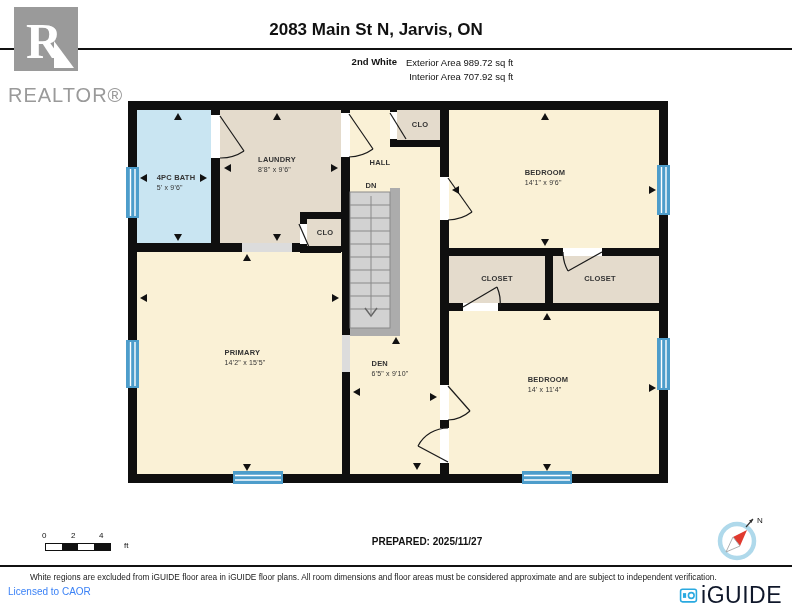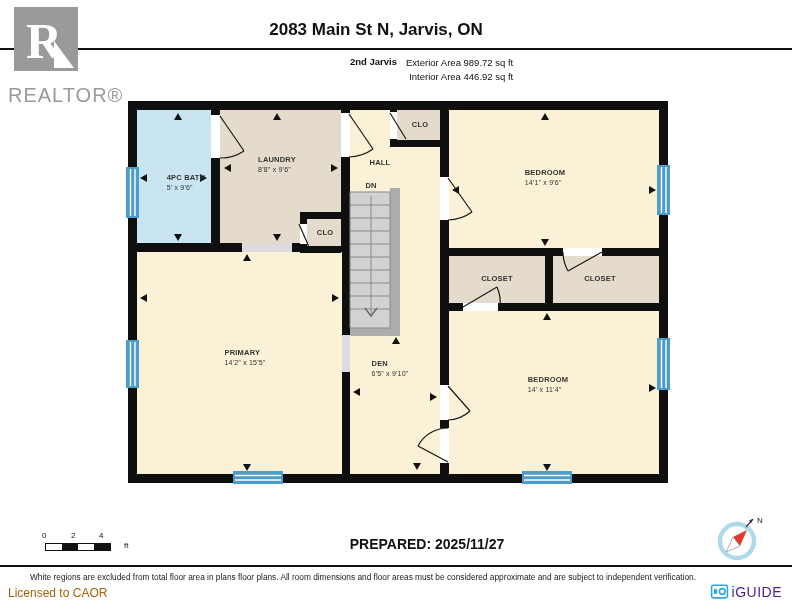--- a/index.html
+++ b/index.html
@@ -20,27 +20,27 @@
   .rlabel{position:absolute;transform:translate(-50%,-50%);text-align:left;z-index:2;
           font-size:7.5px;font-weight:700;color:#333;line-height:1.35;letter-spacing:.2px;white-space:nowrap;}
   .rlabel .dims{display:block;font-weight:500;font-size:7px;}
   
   #scalebar{top:531px;left:42px;width:90px;height:24px;z-index:2;font-size:8px;}
   #scalebar .num{position:absolute;top:0;}
   #sb-bar{position:absolute;top:12px;left:3px;width:64px;height:6px;border:1px solid #111;display:flex;}
   #sb-bar div{flex:1;}
   .sb-w{background:#fff;} .sb-b{background:#111;}
   #sb-ft{position:absolute;left:82px;top:10px;text-align:center;}
-  #prepared{top:536px;left:427px;transform:translateX(-50%);font-size:14px;font-weight:bold;z-index:2;}
+  #prepared{top:536px;left:427px;transform:translateX(-50%);font-size:10px;font-weight:bold;z-index:2;}
   #compass{top:512px;left:710px;z-index:2;}
   #footer-rule{top:565px;left:0;width:792px;height:2px;background:#111;z-index:1;}
   #disclaimer{top:572px;left:30px;width:740px;font-size:8.3px;color:#1a1a1a;z-index:2;}
-  #licensed{top:586px;left:8px;font-size:12px;color:#a16207;z-index:2;}
+  #licensed{top:586px;left:8px;font-size:10px;color:#3b82f6;z-index:2;}
   #iguide{top:582px;right:10px;display:flex;align-items:center;gap:3px;z-index:2;}
-  #iguide-text{font-size:14px;font-weight:500;color:#4c1d95;letter-spacing:.5px;}
+  #iguide-text{font-size:23px;font-weight:500;color:#0f172a;letter-spacing:.5px;}
 </style>
 </head>
 <body>
 
 <svg id="plan-svg" class="abs" width="792" height="612" viewBox="0 0 792 612">
 
   <g>
     <rect x="128" y="101" width="540" height="382" fill="#0F0F0F"></rect>
   </g>
 
@@ -192,27 +192,27 @@
 </svg>
 
 <div id="title-rule" class="abs"></div>
 <svg id="realtor-logo" class="abs" width="64" height="64" viewBox="0 0 64 64">
   <rect width="64" height="64" fill="#9A9A9A"></rect>
   <text x="30" y="51" text-anchor="middle" font-family="Liberation Serif,serif" font-size="50" font-weight="bold" fill="#fff">R</text>
   <polygon points="40,34 60,61 40,61" fill="#fff"></polygon>
 </svg>
 <div id="realtor-word" class="abs">REALTOR®</div>
 <div id="page-title" class="abs">2083 Main St N, Jarvis, ON</div>
-<div id="floor-label" class="abs">2nd Jarvis</div>
+<div id="floor-label" class="abs">2nd White</div>
 <div id="area-block" class="abs">
   <span>Exterior Area 989.72 sq ft</span>
-  <span>Interior Area 446.92 sq ft</span>
-</div>
-
-<div class="rlabel" style="left:186px;top:183px">
+  <span>Interior Area 707.92 sq ft</span>
+</div>
+
+<div class="rlabel" style="left:176px;top:183px">
   <span>4PC BATH</span>
   <span class="dims">5' x 9'6"</span>
 </div>
 <div class="rlabel" style="left:277px;top:165px">
   <span>LAUNDRY</span>
   <span class="dims">8'8" x 9'6"</span>
 </div>
 <div class="rlabel" style="left:420px;top:125px">
   <span>CLO</span>
 </div>
@@ -266,21 +266,21 @@
 <svg id="compass" class="abs" width="56" height="52" viewBox="0 0 56 52">
   <circle cx="27" cy="29" r="17" fill="#fff" stroke="#AFD9EB" stroke-width="4.5"></circle>
   <polygon points="37,18 23,25 30,34" fill="#E03A2F"></polygon>
   <polygon points="23,25 30,34 16,40" fill="#fff" stroke="#9a9a9a" stroke-width="0.8"></polygon>
   <line x1="36" y1="15" x2="43" y2="7" stroke="#333" stroke-width="1.2"></line>
   <polygon points="43,7 39,8.5 41.5,11" fill="#333"></polygon>
   <text x="47" y="11" font-size="8" fill="#222" font-family="Liberation Sans,sans-serif">N</text>
 </svg>
 
 <div id="footer-rule" class="abs"></div>
-<div id="disclaimer" class="abs">White regions are excluded from total floor area in plans floor plans. All room dimensions and floor areas must be considered approximate and are subject to independent verification.</div>
+<div id="disclaimer" class="abs">White regions are excluded from iGUIDE floor area in iGUIDE floor plans. All room dimensions and floor areas must be considered approximate and are subject to independent verification.</div>
 <div id="licensed" class="abs">Licensed to CAOR</div>
 
 <div id="iguide" class="abs">
   <svg width="19" height="19" viewBox="0 0 24 24">
     <rect x="2" y="4" width="20" height="16" rx="2.5" fill="none" stroke="#2AA9E0" stroke-width="2"></rect>
     <circle cx="15.5" cy="12" r="3.6" fill="none" stroke="#2AA9E0" stroke-width="2"></circle>
     <rect x="5" y="9" width="4" height="6" fill="#2AA9E0"></rect>
   </svg>
   <span id="iguide-text">iGUIDE</span>
 </div>

